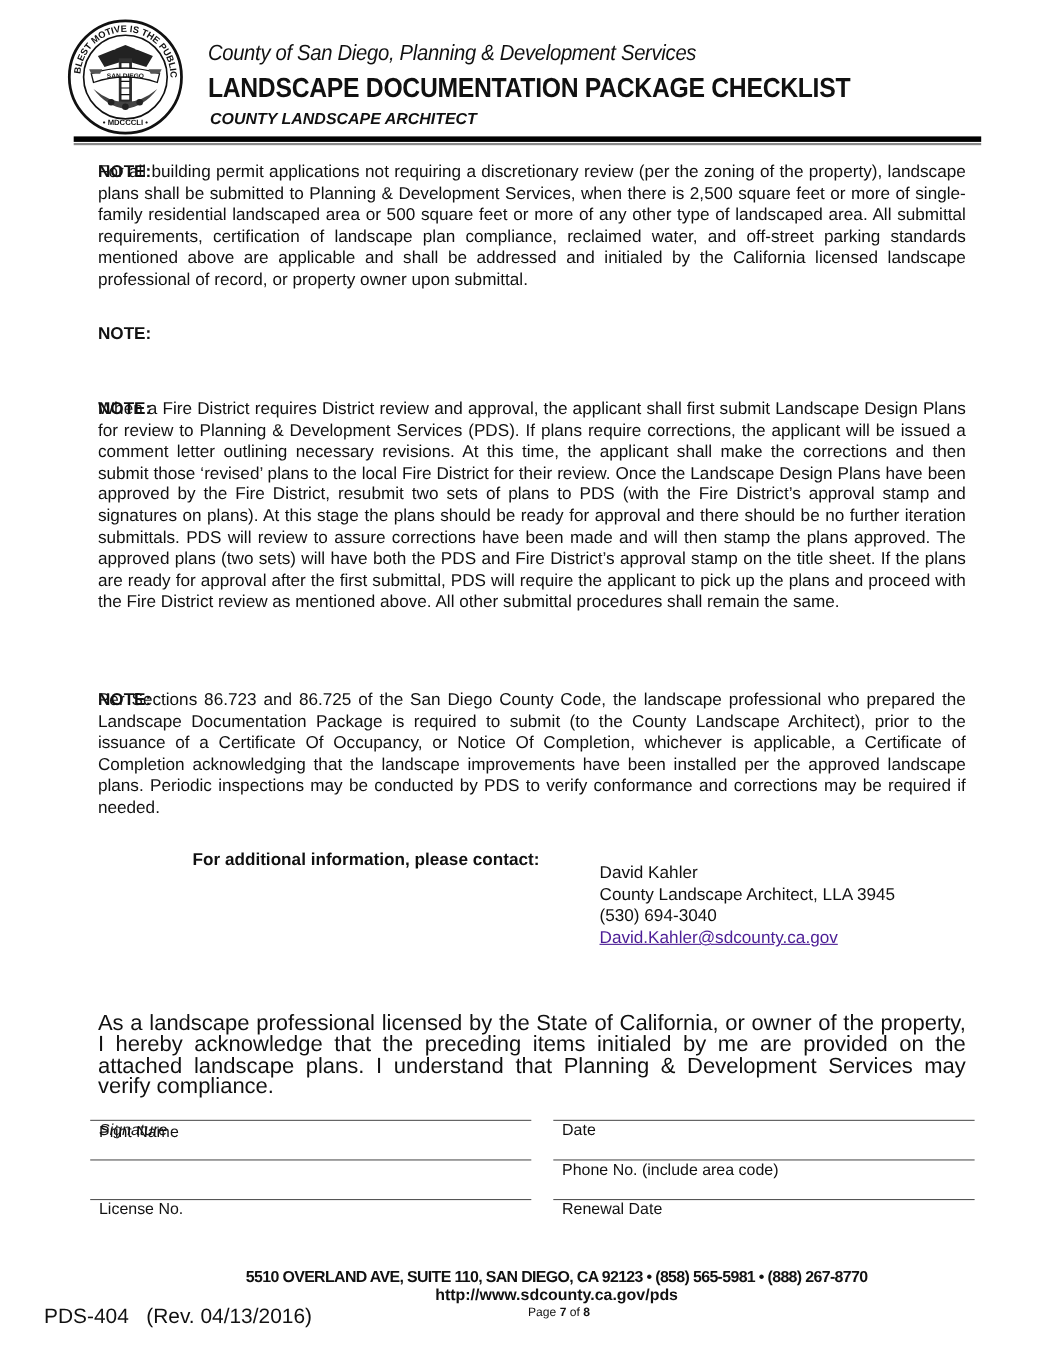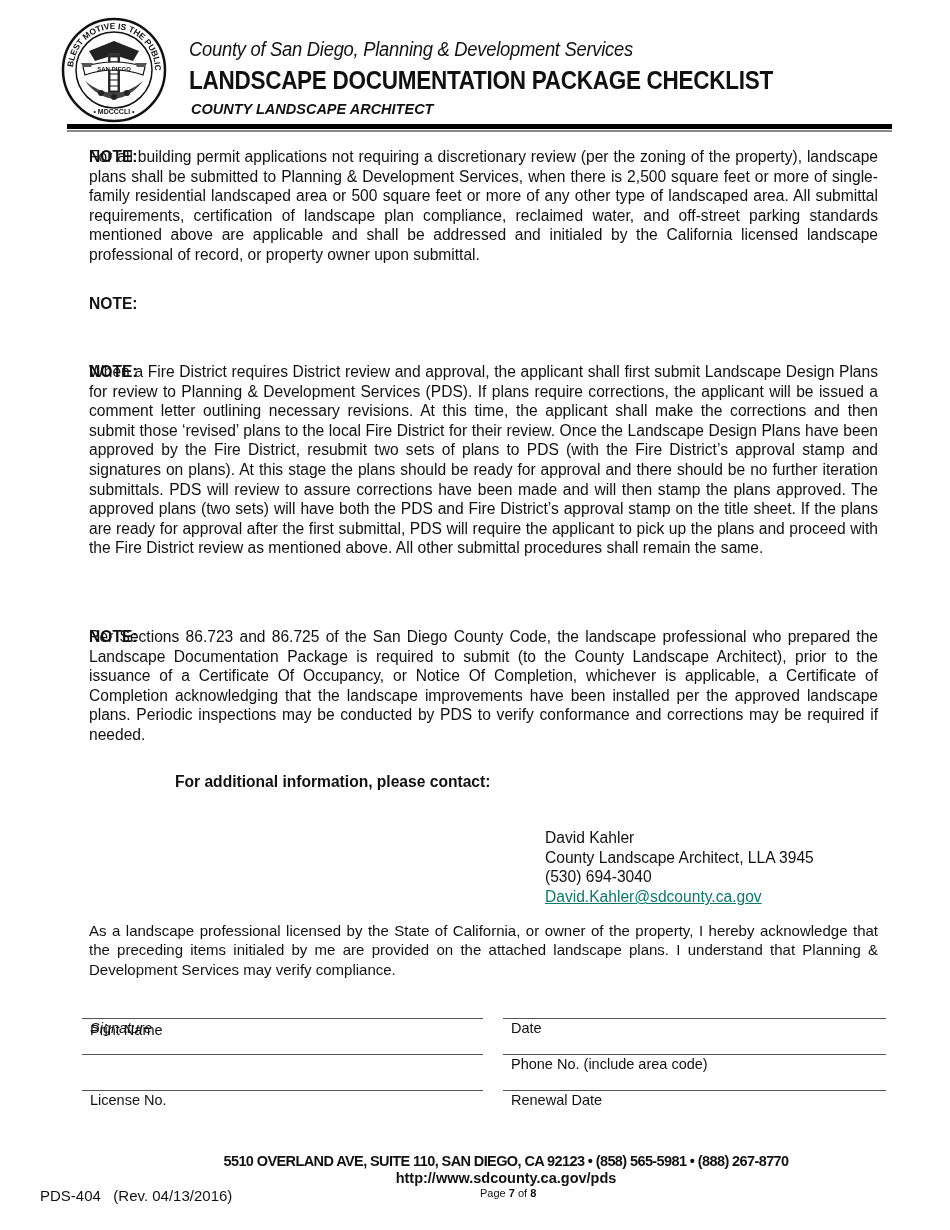--- a/index.html
+++ b/index.html
@@ -13,34 +13,34 @@
   .hdr-line3 { left: 191px; top: 101px; font-size: 14.5px; font-weight: bold; font-style: italic; white-space: nowrap; }
   .rule-thick { left: 67px; top: 124px; width: 825px; height: 5px; background: #000; }
   .rule-thin { left: 67px; top: 130px; width: 825px; height: 2px; background: #8a8a8a; }
 
   
   .note { left: 89px; width: 789px; font-size: 15.6px; line-height: 19.6px; }
   .note-label { position: absolute; left: 0; top: 0; font-weight: bold; }
   .note-text { text-align: justify; text-align-last: left; }
 
   .contact-heading { left: 175px; top: 773px; font-size: 15.6px; font-weight: bold; }
-  .contact { left: 545px; top: 828px; font-size: 15.6px; line-height: 19.7px; }
+  .contact { left: 545px; top: 784px; font-size: 15.6px; line-height: 19.7px; }
   .contact div { white-space: nowrap; }
-  .contact a { color: #0f766e; text-decoration: underline; }
+  .contact a { color: #4c1d95; text-decoration: underline; }
 
-  .ack { left: 89px; top: 921px; width: 789px; font-size: 15px; line-height: 19.4px; text-align: justify; text-align-last: left; }
+  .ack { left: 89px; top: 921px; width: 789px; font-size: 20px; line-height: 19.4px; text-align: justify; text-align-last: left; }
 
   
   .sig-line { height: 0; border-top: 1.5px solid #555; }
   .sig-label { font-size: 14.5px; white-space: nowrap; }
 
   
   .footer-addr { left: 0; width: 1012px; top: 1153px; text-align: center; font-size: 14.5px; font-weight: bold; letter-spacing: -0.6px; white-space: nowrap; }
   .footer-url { left: 0; width: 1012px; top: 1170px; text-align: center; font-size: 14.5px; font-weight: bold; white-space: nowrap; }
-  .footer-form { left: 40px; top: 1187px; font-size: 15px; white-space: nowrap; }
+  .footer-form { left: 40px; top: 1187px; font-size: 19px; white-space: nowrap; }
   .footer-page { left: 480px; top: 1187px; font-size: 11px; white-space: nowrap; }
   .footer-page b { font-weight: bold; }
 </style>
 </head>
 <body>
 
 <div class="abs seal">
   <svg width="106" height="106" viewBox="0 0 106 106">
     <defs>
       <path id="ringTop" d="M 12 53 A 41 41 0 0 1 94 53"></path>

